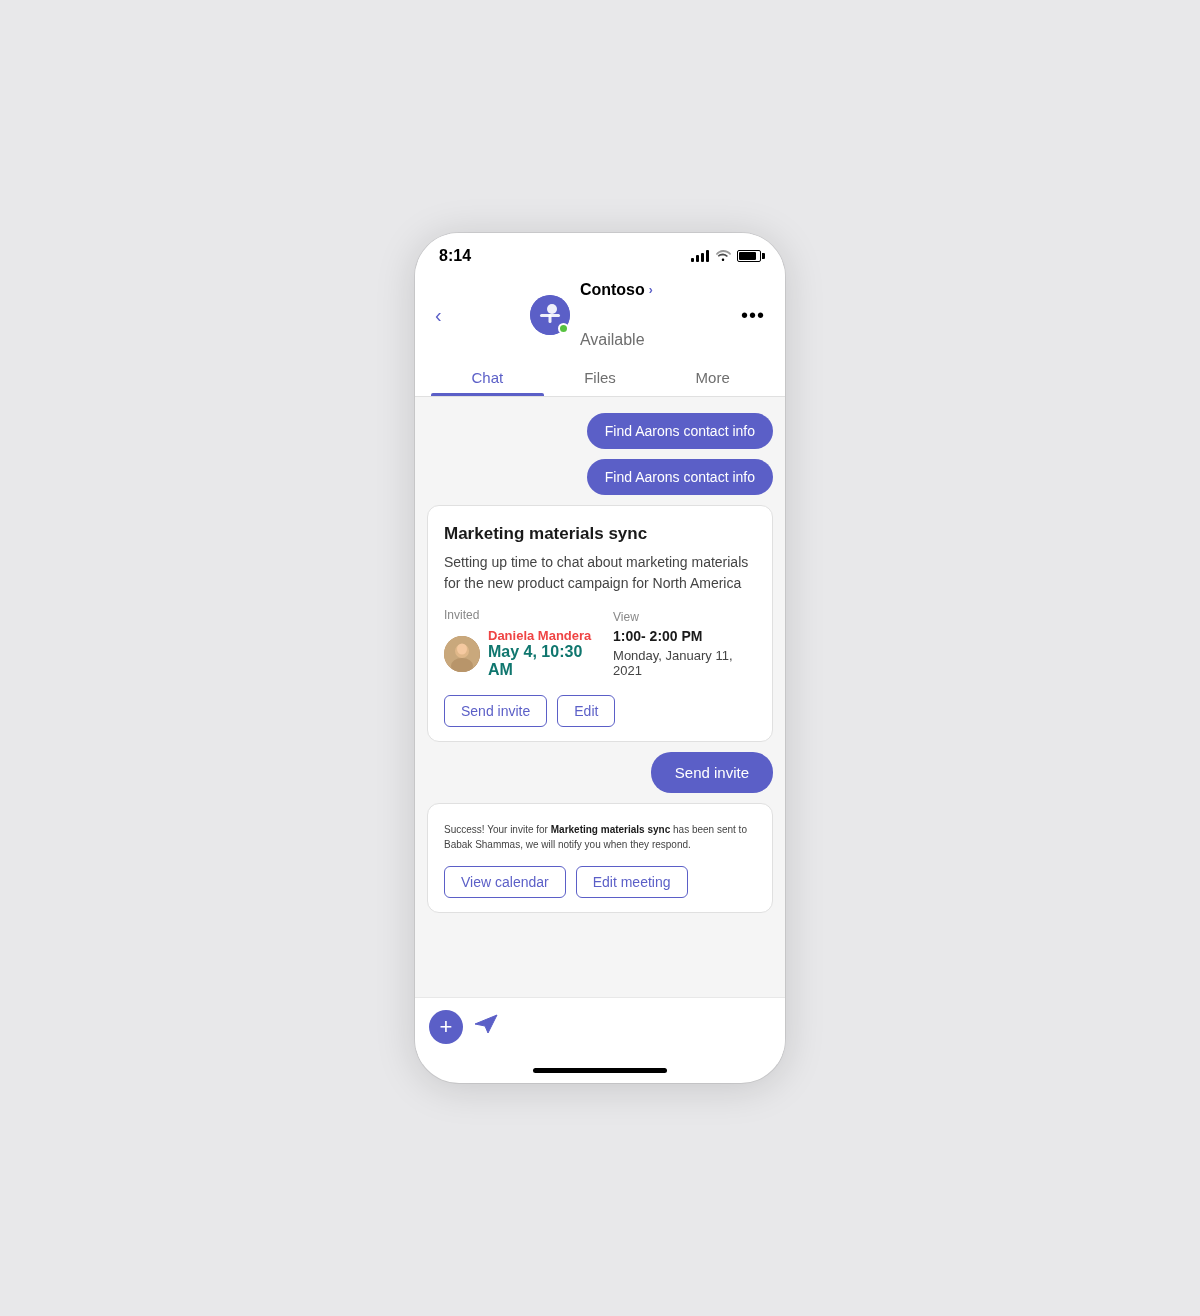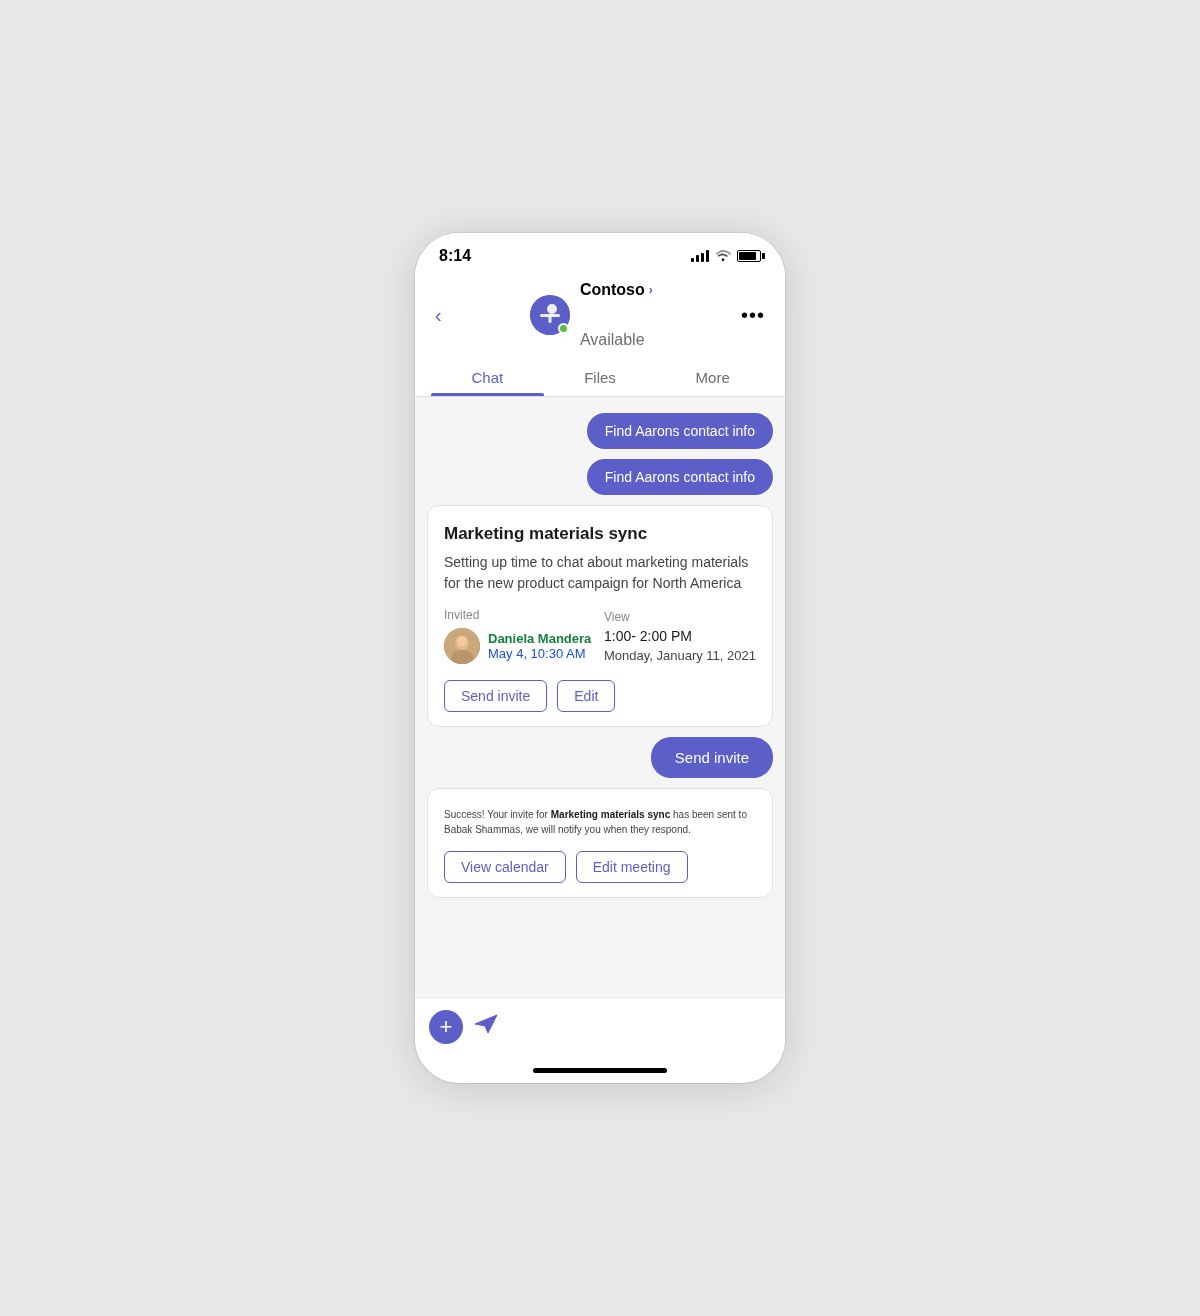--- a/index.html
+++ b/index.html
@@ -224,21 +224,20 @@
     .card-desc {
       font-size: 14px;
       color: #444;
       line-height: 1.5;
       margin-bottom: 14px;
     }
     .card-meta {
       display: flex;
       gap: 12px;
       margin-bottom: 16px;
-      justify-content: space-between;
     }
     .meta-col {
       display: flex;
       flex-direction: column;
       gap: 6px;
     }
     .meta-label {
       font-size: 12px;
       color: #888;
     }
@@ -269,35 +268,36 @@
       color: white;
       font-size: 14px;
     }
     .person-info {
       display: flex;
       flex-direction: column;
     }
     .person-name {
       font-size: 13px;
       font-weight: 600;
-      color: #15803d;
+      color: #ef4444;
     }
     .person-date {
-      font-size: 13px;
-      color: #1d4ed8;
+      font-size: 16px;
+      color: #0f766e;
+      font-weight: bold;
     }
     .meta-time-col {
       display: flex;
       flex-direction: column;
       gap: 4px;
       justify-content: center;
     }
     .time-range {
       font-size: 14px;
-      font-weight: 400;
+      font-weight: 700;
       color: #1a1a1a;
     }
     .time-date {
       font-size: 13px;
       color: #444;
     }
     .card-actions {
       display: flex;
       gap: 10px;
     }

